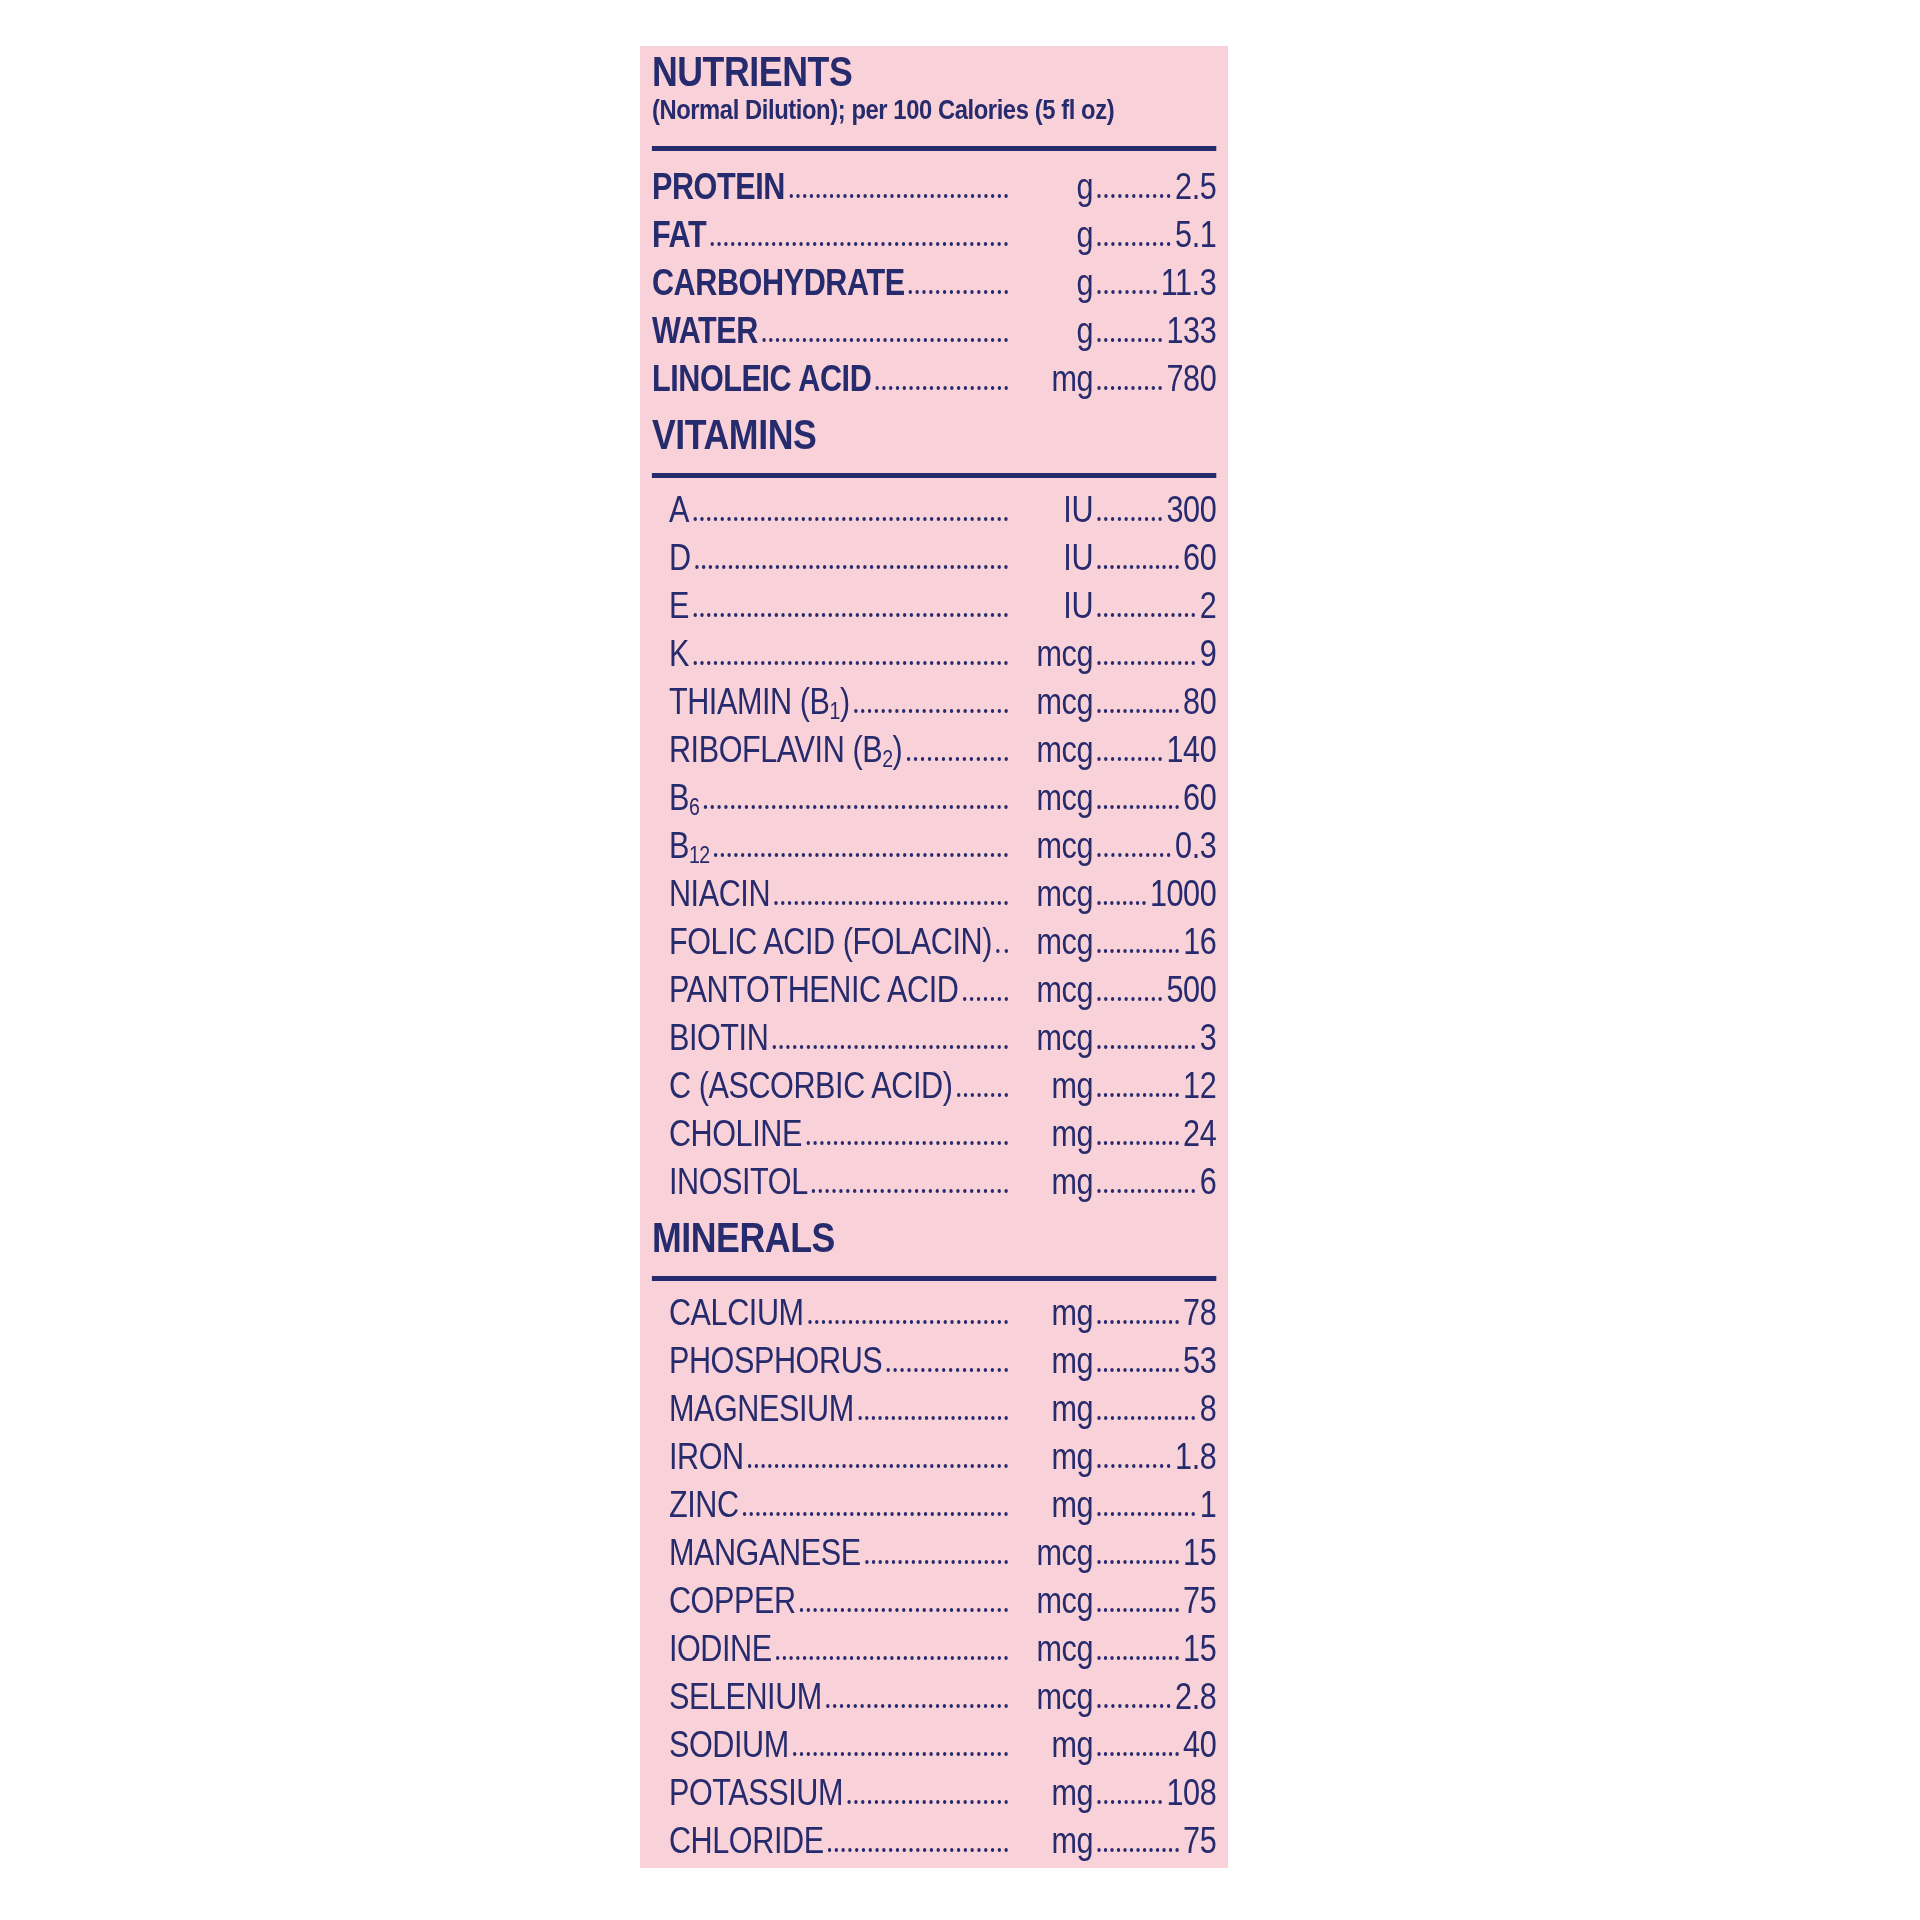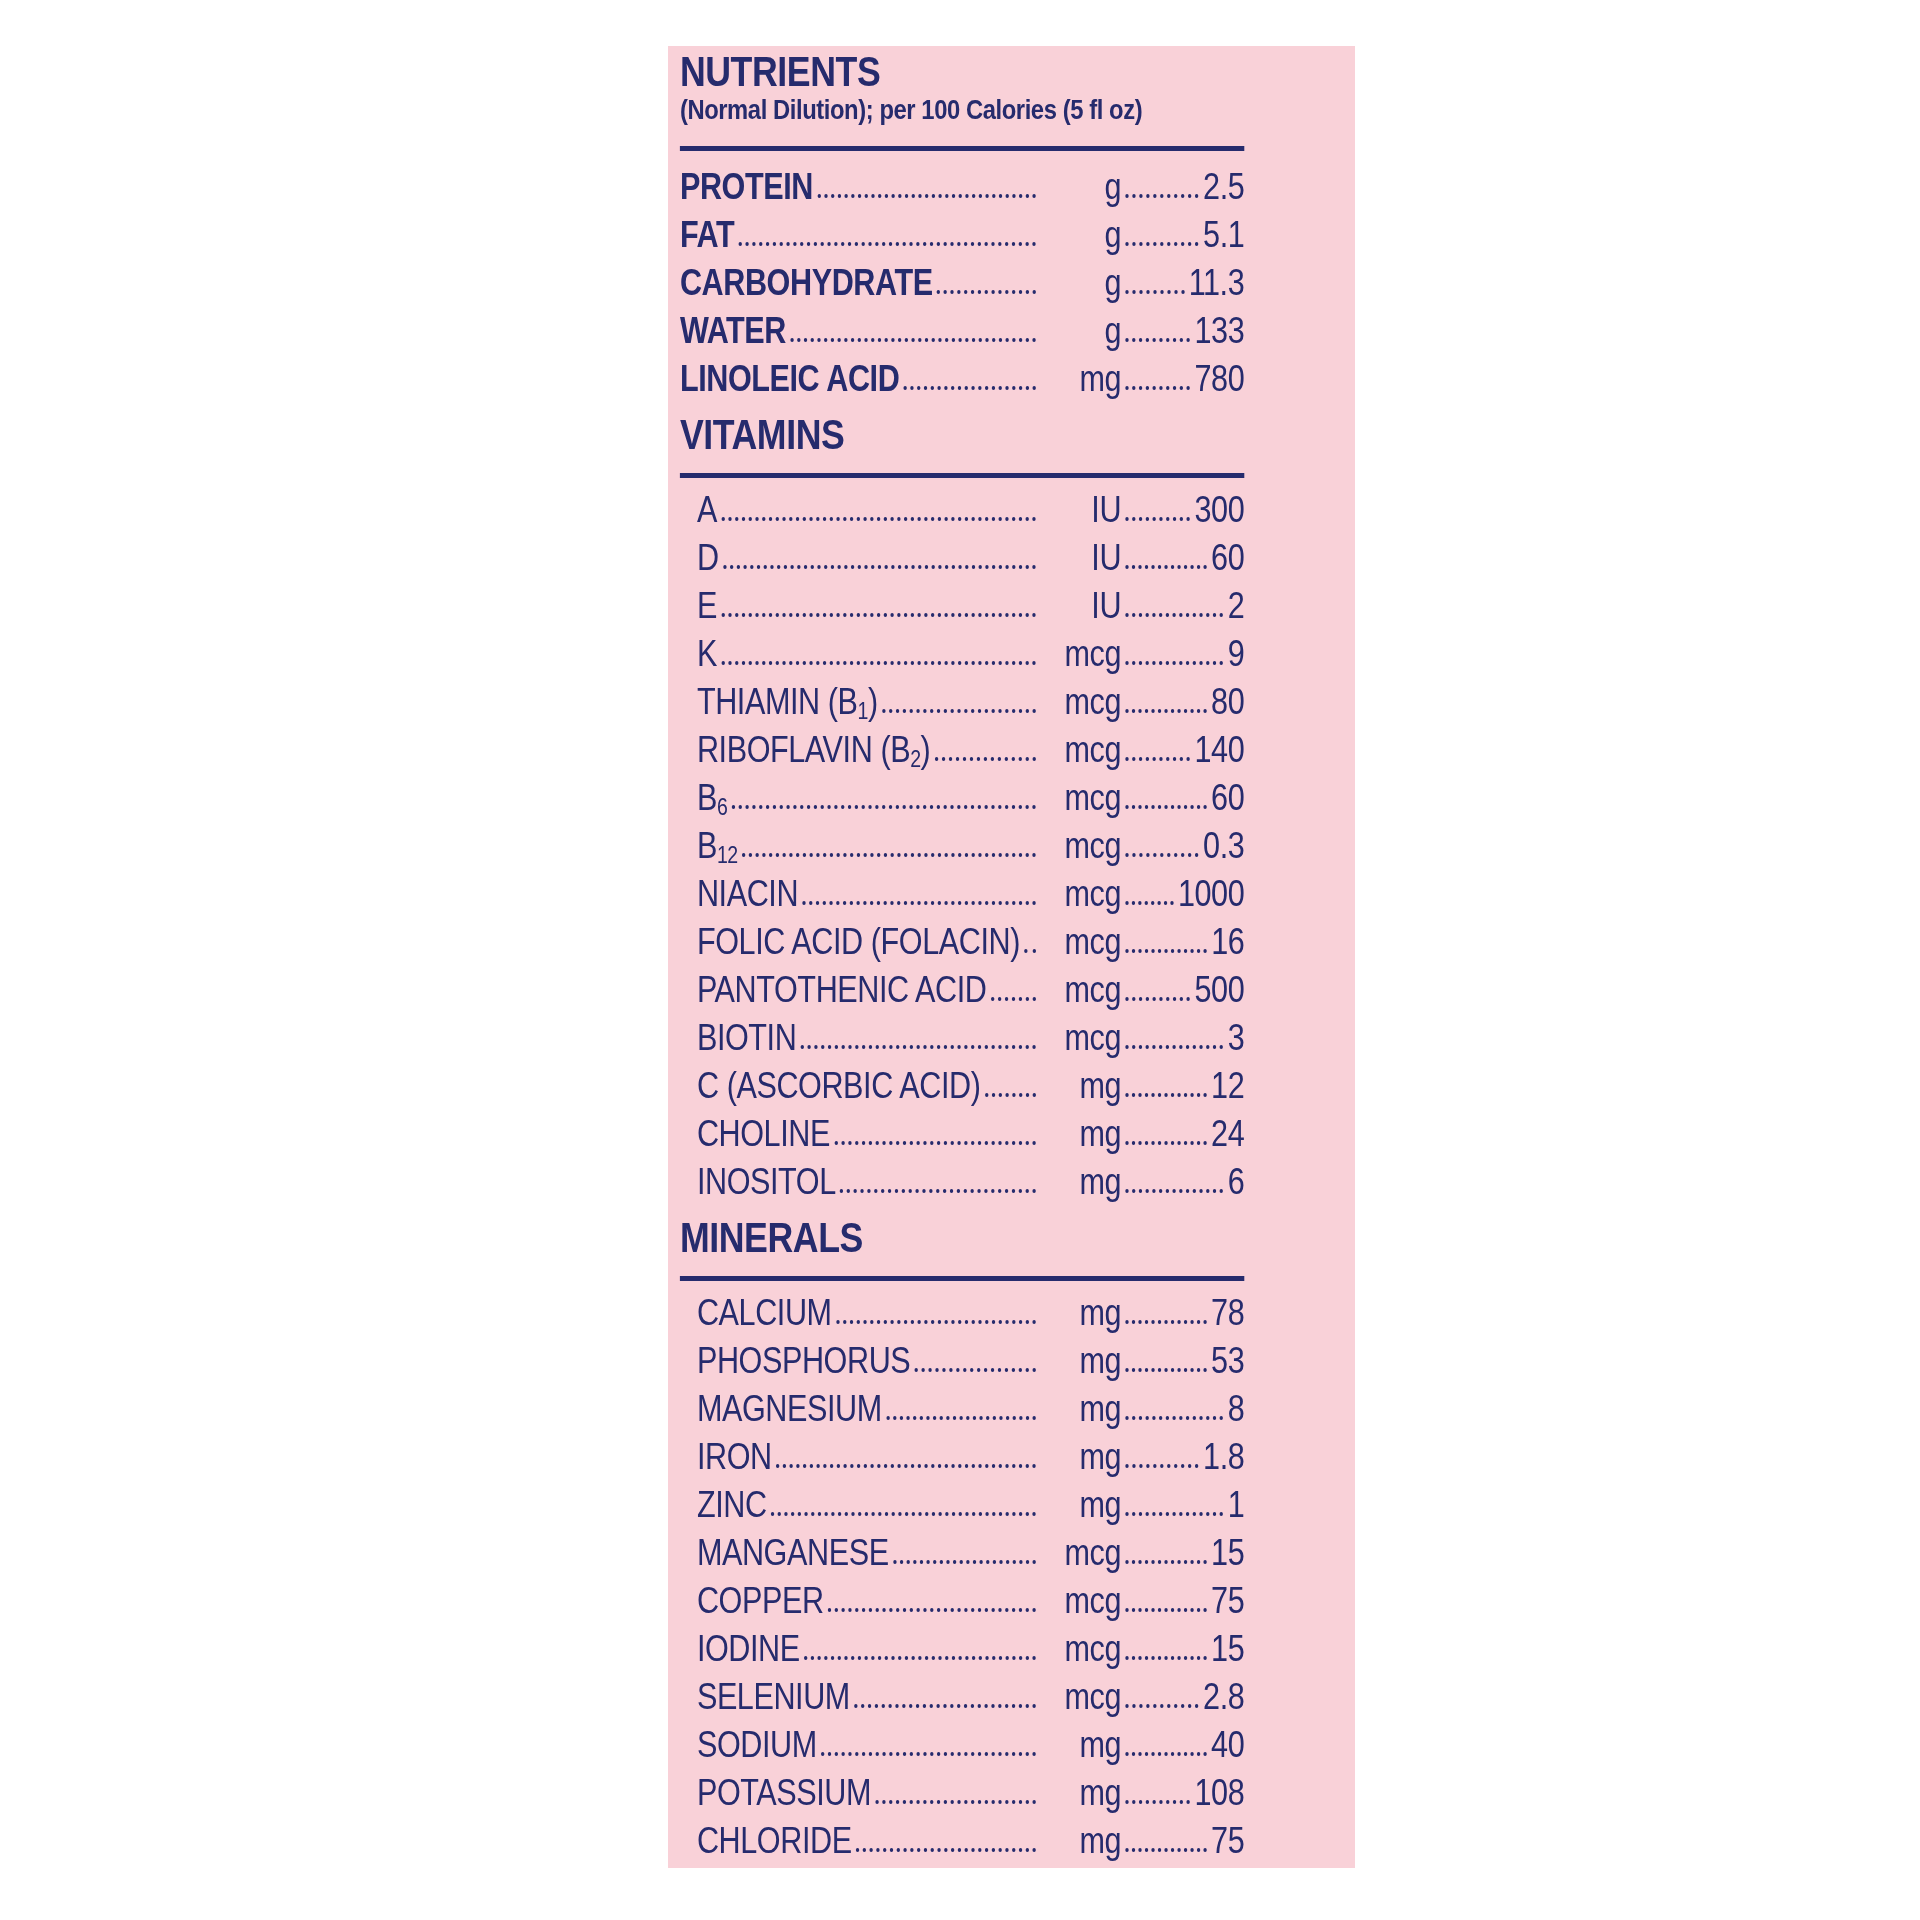--- a/index.html
+++ b/index.html
@@ -12,22 +12,22 @@
   body{
     width:1920px;height:1920px;
     background:var(--page);
     font-family:"Liberation Sans", sans-serif;
     color:var(--ink);
     position:relative;
     overflow:hidden;
   }
   .panel{
     position:absolute;
-    left:668px;top:46px;
-    width:687px;height:1822px;
+    left:640px;top:46px;
+    width:588px;height:1822px;
     background:var(--panel);
     overflow:hidden;
   }
   
   .inner{
     width:692px;
     transform:scaleX(0.85);
     transform-origin:0 0;
     padding:6px 14px 0 14px;
     color:var(--ink);

